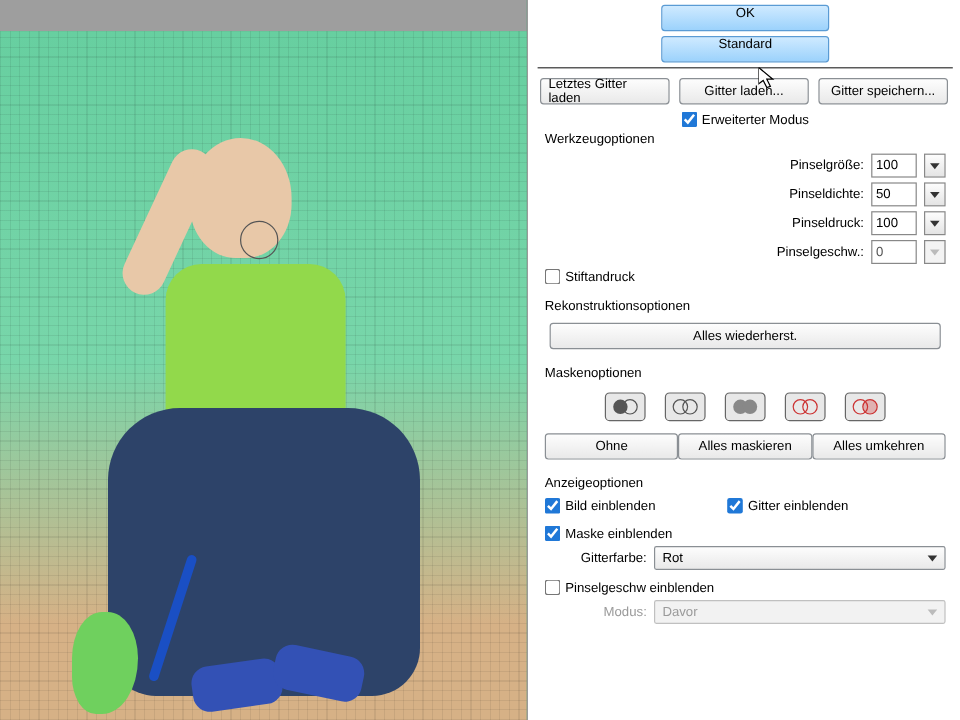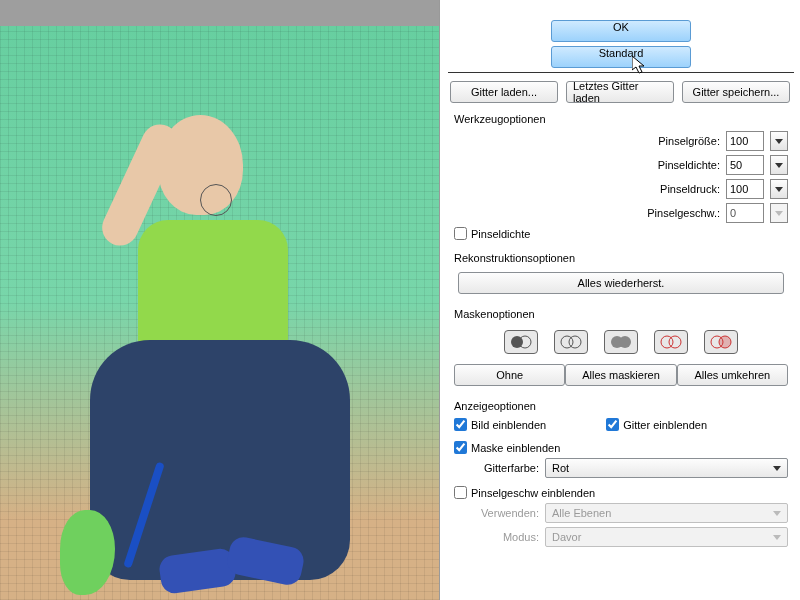--- a/index.html
+++ b/index.html
@@ -23,21 +23,21 @@
   .hair { position:absolute; width:150px; height:140px; background:#d7bc7f; border-radius:50% 50% 40% 40%; left:58px; top:15px; z-index:-1;}
   .shirt { position:absolute; width:150px; height:150px; background:#92d94b; border-radius:30px; left:68px; top:140px; }
   .arm  { position:absolute; width:36px; height:130px; background:#e8c8a8; border-radius:18px; left:52px; top:40px; transform:rotate(25deg); }
   .legs { position:absolute; width:260px; height:240px; background:#2d4369; border-radius:60px 60px 40px 40px; left:20px; top:260px; }
   .shoe1{ position:absolute; width:75px; height:38px; background:#3351b5; border-radius:14px; left:90px; top:472px; transform:rotate(-8deg);}
   .shoe2{ position:absolute; width:75px; height:38px; background:#3351b5; border-radius:14px; left:158px; top:462px; transform:rotate(12deg);}
   .roller-handle{position:absolute; width:8px; height:110px; background:#1a4fc4; left:70px; top:380px; transform:rotate(18deg); border-radius:4px;}
   .paint-blob{position:absolute; width:55px; height:85px; background:#6fd05e; border-radius:50% 50% 60% 40%; left:-10px; top:430px;}
 
   
-  .panel { flex:1; padding:16px 6px 0 8px; position:relative; background:#fff; }
+  .panel { flex:1; padding:0 6px 0 8px; position:relative; background:#fff; }
   .btn { display:inline-flex; align-items:center; justify-content:center; height:22px; border:1px solid #8a8f94; border-radius:3px;
          background:linear-gradient(#fdfdfd,#e9e9e9); cursor:pointer; padding:0 6px; color:#000;}
   .primary { width:140px; background:linear-gradient(#cfeaff,#9cd2fc); border:1px solid #5a9bd4;}
   .top-btns { text-align:center; }
   .top-btns .primary { display:block; margin:4px auto; }
   .hr { border-top:1px solid #333; margin:4px 0 8px 0; }
   .row3 { display:flex; gap:8px; justify-content:flex-start; padding:0 2px 6px 2px;}
   .row3 .btn{ flex:0 0 auto; width:108px;}
   .chk { display:flex; align-items:center; gap:4px; }
   .chk input[type=checkbox]{ width:13px; height:13px; accent-color:#2078d7;}
@@ -90,25 +90,31 @@
 
   <div class="panel">
 
     <div class="top-btns">
       <div class="btn primary">OK</div>
       <div class="btn primary">Standard</div>
     </div>
     <div class="hr"></div>
 
     <div class="row3">
+      <div class="btn">Letztes Gitter laden</div>
       <div class="btn">Gitter laden...</div>
-      <div class="btn">Letztes Gitter laden</div>
       <div class="btn">Gitter speichern...</div>
     </div>
 
+    <div class="center">
+      <label class="chk">
+        <input type="checkbox" checked="" style="">
+        <span>Erweiterter Modus</span>
+      </label>
+    </div>
 
     <div class="group">
       <div class="section-title">Werkzeugoptionen</div>
 
       <div class="opt-row">
         <label>Pinselgröße:</label>
         <input class="num-input" value="100" style="">
         <div class="dd-btn">
             <div class="tri"></div>
           </div>
@@ -131,21 +137,21 @@
         <label>Pinselgeschw.:</label>
         <input class="num-input" disabled="" value="0" style="">
         <div class="dd-btn dis">
             <div class="tri"></div>
           </div>
       </div>
 
       <div class="chk-line">
         <label class="chk">
           <input type="checkbox" style="">
-          <span>Pinseldichte</span>
+          <span>Stiftandruck</span>
         </label>
       </div>
     </div>
 
     <div class="group">
       <div class="section-title">Rekonstruktionsoptionen</div>
       <div class="btnbar">
         <div class="btn">Alles wiederherst.</div>
       </div>
     </div>
@@ -218,27 +224,20 @@
           <span>Rot</span>
             <div class="tri"></div>
         </div>
       </div>
 
       <div class="chk-line" style="padding-top:6px">
         <label class="chk">
           <input type="checkbox" style="">
           <span>Pinselgeschw einblenden</span>
         </label>
-      </div>
-      <div class="disp-row">
-        <div class="lbl" style="color:#9a9a9a">Verwenden:</div>
-        <div class="select dis">
-          <span>Alle Ebenen</span>
-            <div class="tri" style="border-top-color:#bbb"></div>
-        </div>
       </div>
       <div class="disp-row">
         <div class="lbl" style="color:#9a9a9a">Modus:</div>
         <div class="select dis">
           <span>Davor</span>
             <div class="tri" style="border-top-color:#bbb"></div>
         </div>
       </div>
     </div>
 

